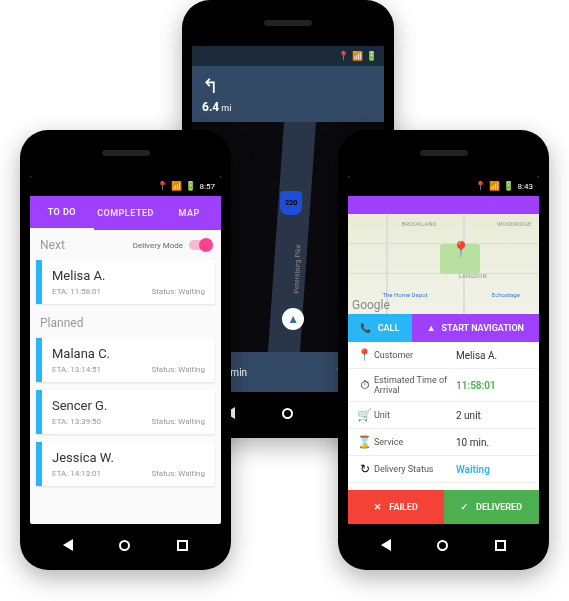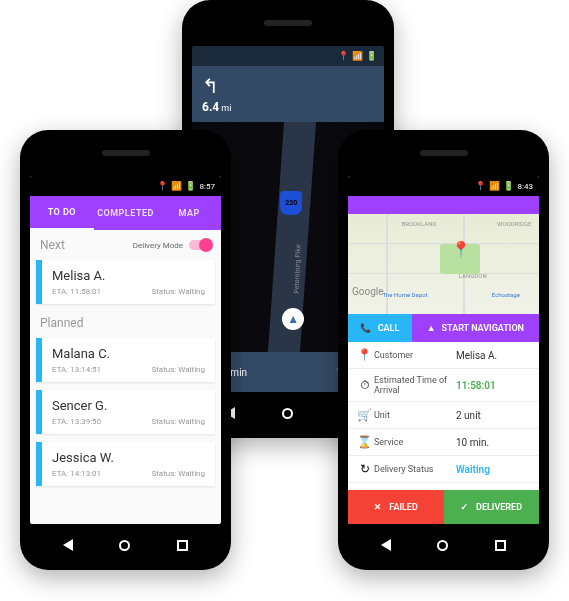--- a/index.html
+++ b/index.html
@@ -61,21 +61,21 @@
   .topbar-purple { height: 18px; background: #a040ff; }
   .map-light { height: 100px; background: linear-gradient(#e8ecd6,#f0f2e8); position: relative; overflow: hidden; }
   .map-light::before { content:""; position:absolute; inset:0; background:
     linear-gradient(90deg, transparent 20%, #ddd 20%, #ddd 21%, transparent 21%, transparent 60%, #ddd 60%, #ddd 61%, transparent 61%),
     linear-gradient(0deg, transparent 40%, #ddd 40%, #ddd 41%, transparent 41%, transparent 70%, #ddd 70%, #ddd 71%, transparent 71%);
   }
   .ml-label { position:absolute; font-size:6px; color:#999; }
   .park { position:absolute; left:48%; top:30%; width:40px; height:30px; background:#b8e0a0; border-radius:3px; }
   .pin { position:absolute; left:54%; top:26%; color:#e53935; font-size:16px; }
   .poi { position:absolute; font-size:6px; color:#3b7adb; }
-  .goog { position:absolute; left:4px; bottom:17px; font-size:10px; color:#888; }
+  .goog { position:absolute; left:4px; bottom:2px; font-size:12px; color:#888; }
   .btn-row { display:flex; height:28px; }
   .btn-call { flex:1; background:#29b6f6; color:#fff; display:flex; align-items:center; justify-content:center; gap:6px; font-size:9px; font-weight:600; cursor:pointer; }
   .btn-nav { flex:2; background:#a040ff; color:#fff; display:flex; align-items:center; justify-content:center; gap:6px; font-size:9px; font-weight:600; cursor:pointer; }
   .info-list { flex:1; }
   .info-row { display:flex; align-items:center; padding:6px 8px; border-bottom:1px solid #eee; font-size:10px; }
   .info-ico { width:18px; text-align:center; font-size:12px; }
   .info-lbl { color:#555; width:82px; font-size:9px; }
   .info-val { color:#333; font-size:10px; }
   .val-green { color:#4caf50; font-weight:600; }
   .val-blue { color:#29b6f6; font-weight:600; }

